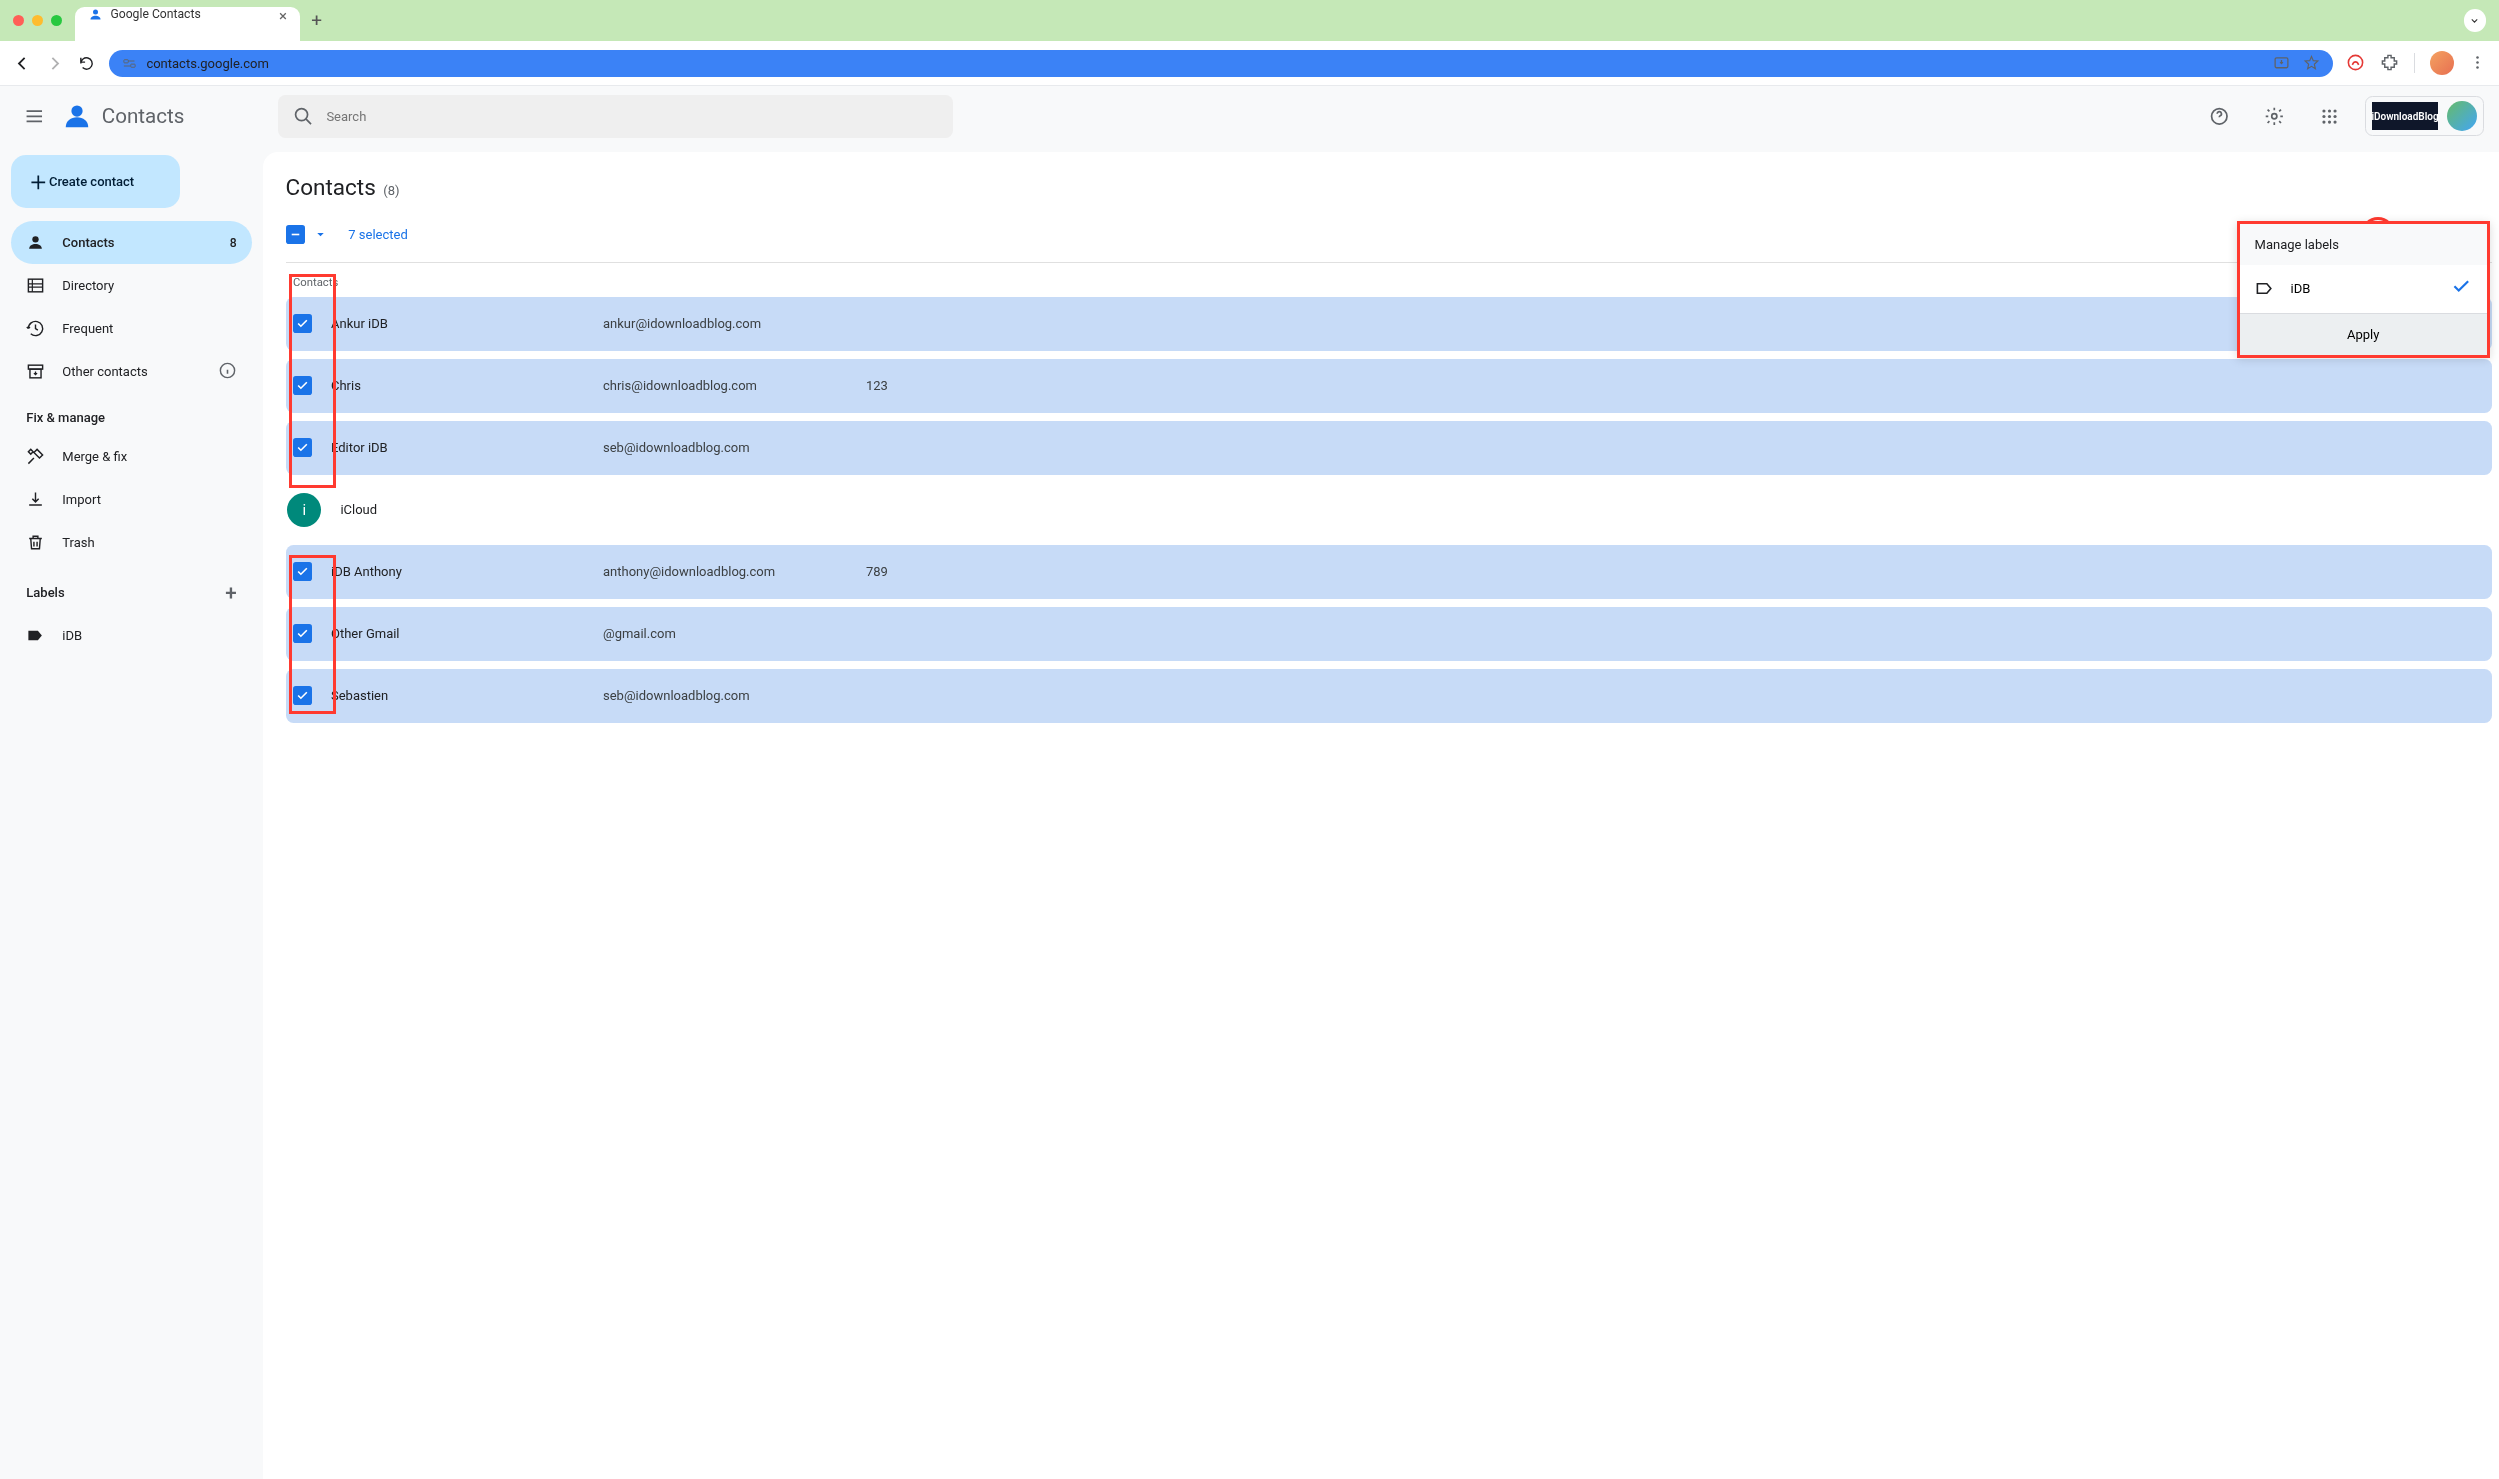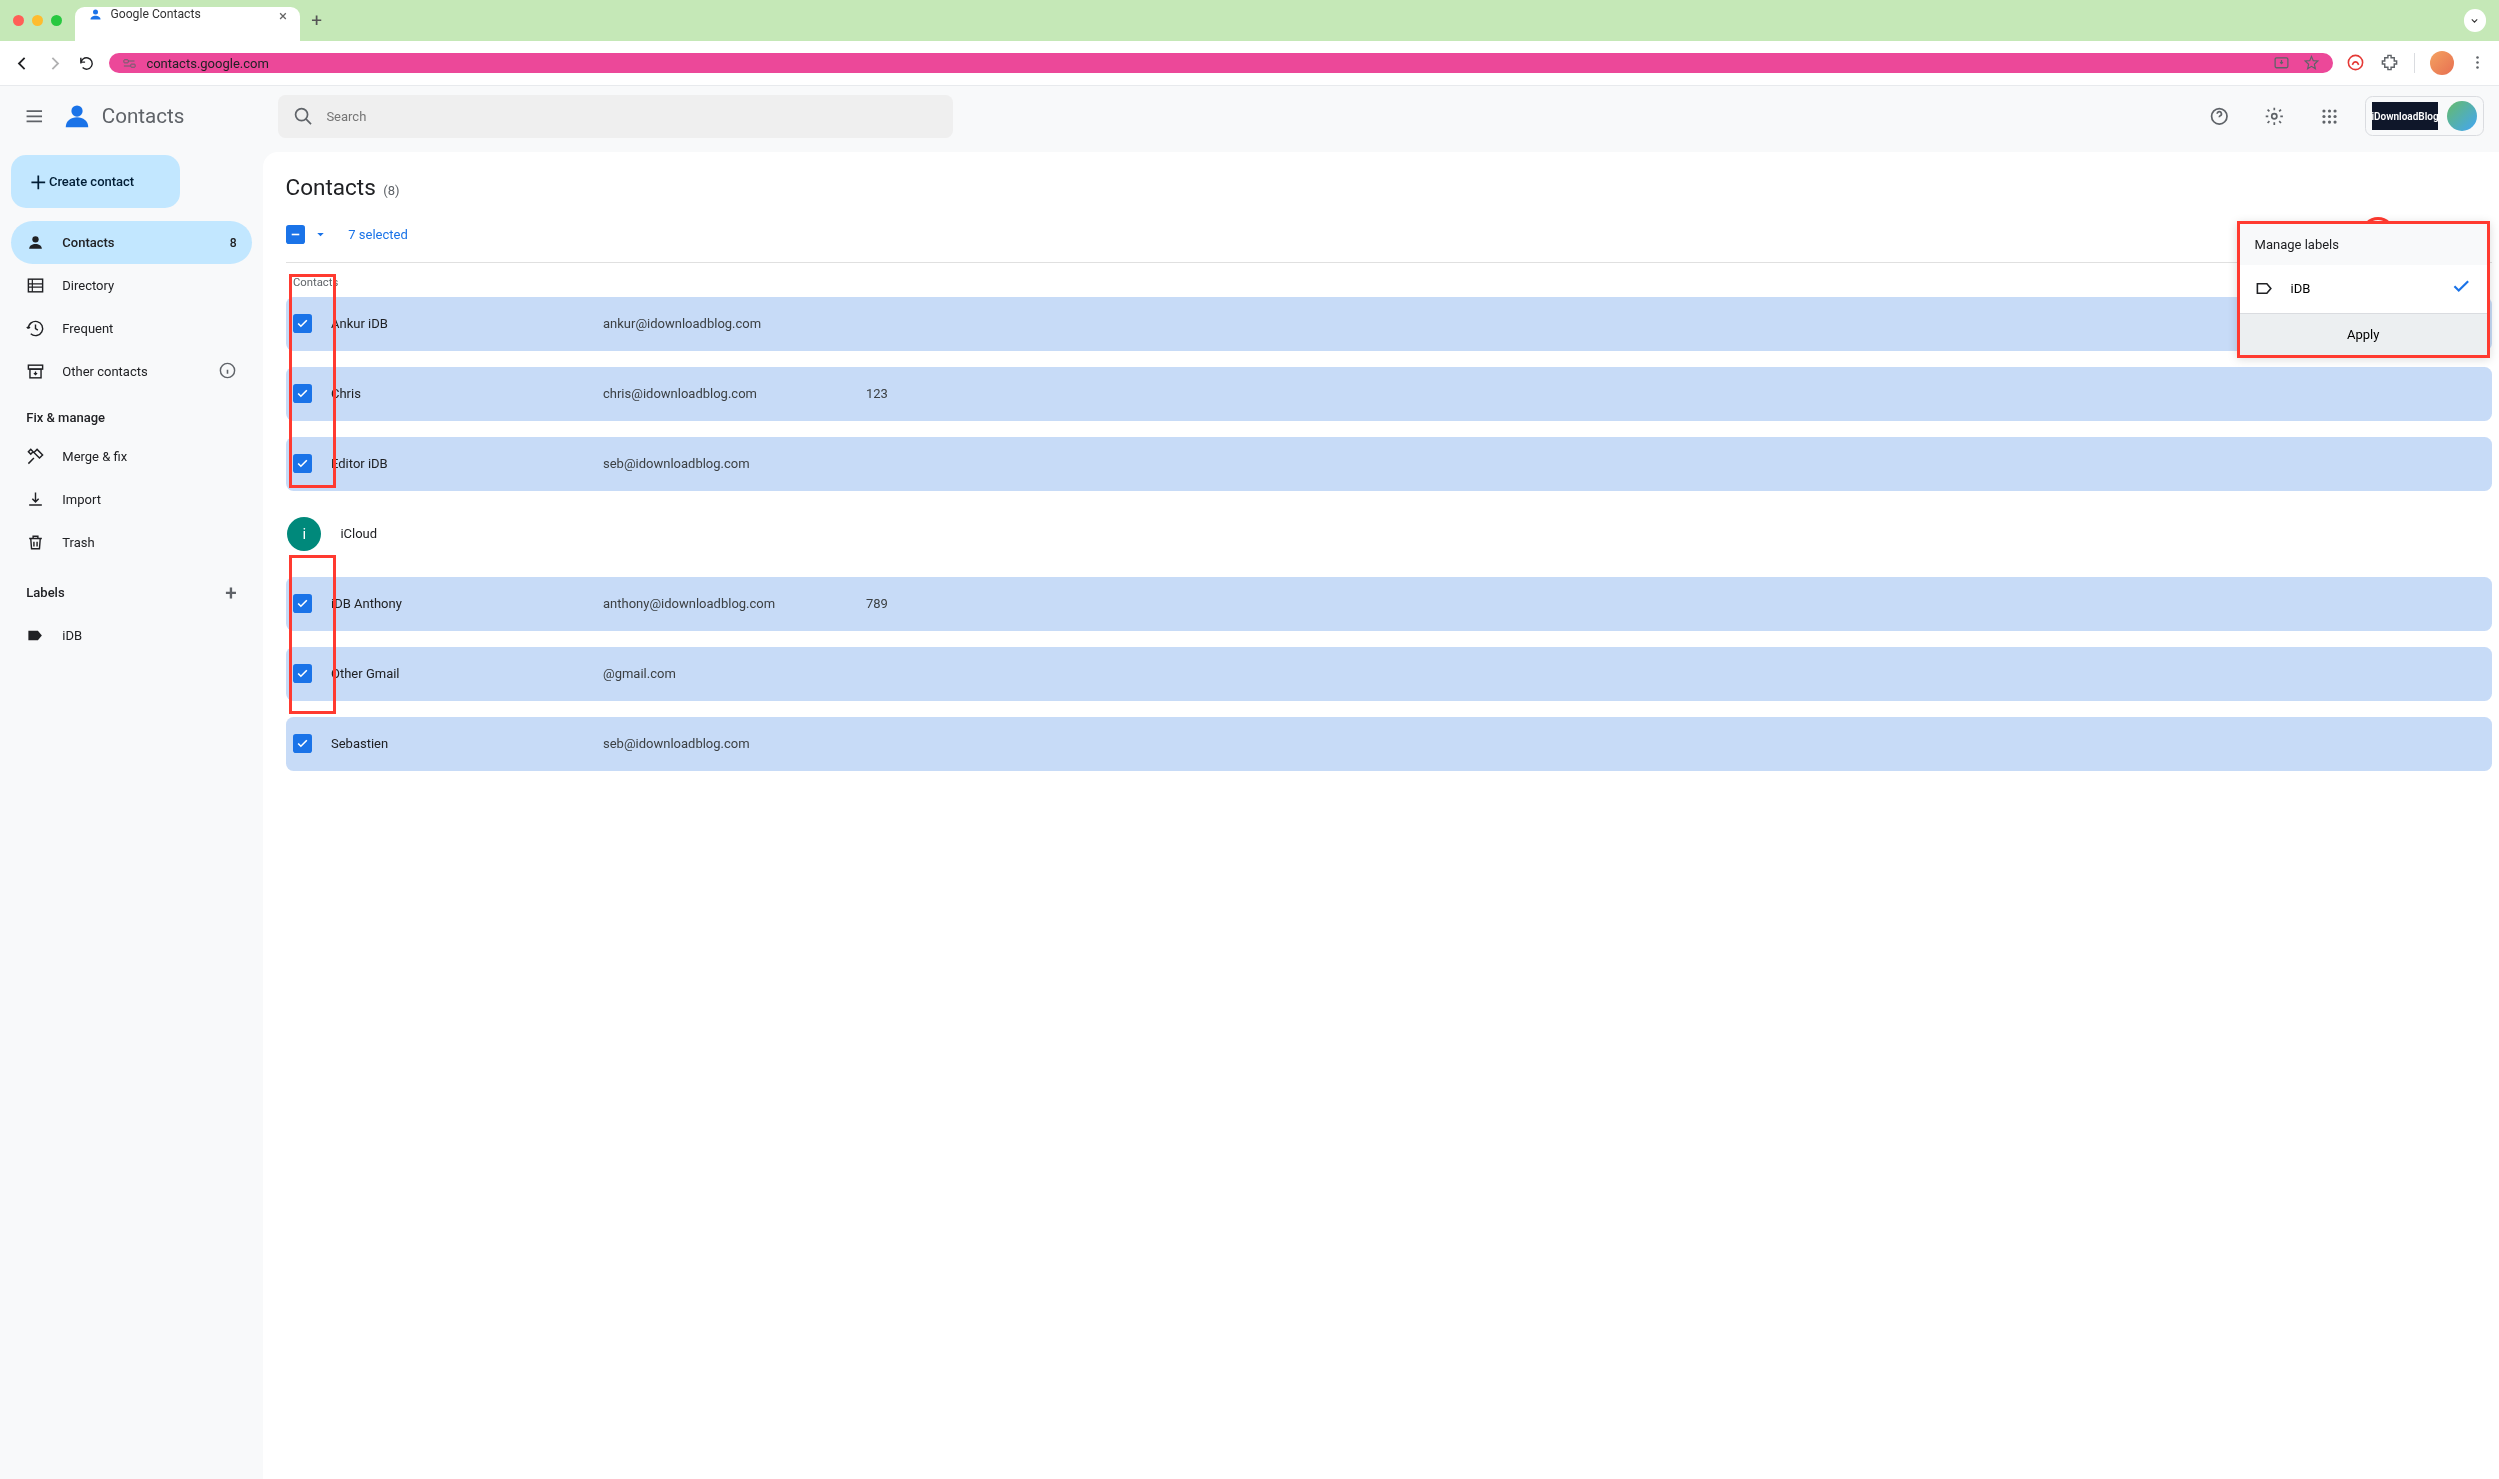--- a/index.html
+++ b/index.html
@@ -12,21 +12,21 @@
 .tl-red { background: #ff5f57; } .tl-yellow { background: #febc2e; } .tl-green { background: #28c840; }
 .tab { background: #fff; border-radius: 9.4px 9.4px 0 0; height: 34px; margin-top: 7.5px; padding: 0 13px; display: flex; gap: 7.5px; font-size: 12.2px; color: #333; width: 225px; }
 .tab-favicon { width: 15px; height: 15px; }
 .tab-close { margin-left: auto; font-size: 15px; color: #666; }
 .newtab { margin-left: 11.3px; font-size: 19px; color: #555; }
 .tabs-right { margin-left: auto; width: 22.5px; height: 22.5px; border-radius: 50%; background: #fff; display: flex; align-items: center; justify-content: center; }
 
 .browser-omnibar { height: 45px; background: #fff; display: flex; align-items: center; padding: 0 13px; gap: 13px; border-bottom: 0.9px solid #e8eaed; }
 .nav-icon { width: 19px; height: 19px; color: #5f6368; display: flex; align-items: center; justify-content: center; }
 .nav-icon.dim { opacity: 0.35; }
-.addr { flex: 1; background: #ec4899; border-radius: 19px; height: 20px; display: flex; align-items: center; padding: 0 13px; gap: 9.4px; font-size: 13px; color: #202124; }
+.addr { flex: 1; background: #3b82f6; border-radius: 19px; height: 27px; display: flex; align-items: center; padding: 0 13px; gap: 9.4px; font-size: 13px; color: #202124; }
 .addr-icons { margin-left: auto; display: flex; gap: 13px; color: #5f6368; }
 .ext-area { display: flex; align-items: center; gap: 15px; }
 .ext-divider { width: 0.9px; height: 20.6px; background: #dadce0; }
 .avatar-sm { width: 24.4px; height: 24.4px; border-radius: 50%; background: linear-gradient(135deg,#f4a261,#e76f51); }
 
 
 .app-header { height: 60px; display: flex; align-items: center; padding: 0 15px; gap: 9.4px; }
 .hamburger { width: 38px; height: 38px; display: flex; align-items: center; justify-content: center; color: #5f6368; }
 .logo-mark { width: 30px; height: 30px; }
 .app-title { font-size: 20.6px; color: #5f6368; font-weight: 400; }
@@ -54,21 +54,21 @@
 .page-count { font-size: 13px; color: #5f6368; }
 
 .sel-bar { display: flex; align-items: center; margin-top: 17px; gap: 9.4px; padding-bottom:11.3px; border-bottom: 0.9px solid #e0e0e0; }
 .sel-chk { width: 19px; height: 19px; background: #1a73e8; border-radius: 2.8px; display: flex; align-items: center; justify-content: center; }
 .sel-count { color: #1a73e8; font-size: 13px; margin-left: 12px; }
 .sel-actions { margin-left: auto; display: flex; gap: 24.4px; padding-right: 11.3px; align-items: center; }
 .label-circle { width: 34px; height: 34px; border: 3.8px solid #ff3a30; border-radius: 50%; display: flex; align-items: center; justify-content: center; color: #1a73e8; }
 
 .subhead { font-size: 11.3px; color: #5f6368; padding: 13px 0 7.5px 7.5px; }
 
-.row { height: 54px; display: flex; align-items: center; gap: 19px; padding: 0 7.5px; margin-bottom: 16px; border-radius: 7.5px; }
+.row { height: 54px; display: flex; align-items: center; gap: 19px; padding: 0 7.5px; margin-bottom: 8px; border-radius: 7.5px; }
 .row.sel { background: #c7dbf7; }
 .chk { width: 19px; height: 19px; background: #1a73e8; border-radius: 2.8px; display: flex; align-items: center; justify-content: center; }
 .row .name { width: 253px; font-size: 13px; color: #202124; }
 .row .email { width: 244px; font-size: 13px; color: #3c4043; }
 .row .phone { font-size: 13px; color: #3c4043; }
 .avatar-circle { width: 34px; height: 34px; border-radius: 50%; background: #00897b; color: #fff; display: flex; align-items: center; justify-content: center; font-size: 15px; margin-left:-5.6px;}
 .blurred { filter: blur(5.6px); background: #eee; width: 141px; height: 17px; border-radius: 3.8px; }
 
 .red-box { border: 3.8px solid #ff3a30; position: absolute; pointer-events: none; }
 .red-box.chk-group1 { left: 26px; top: 122px; width: 47px; height: 214px; }

